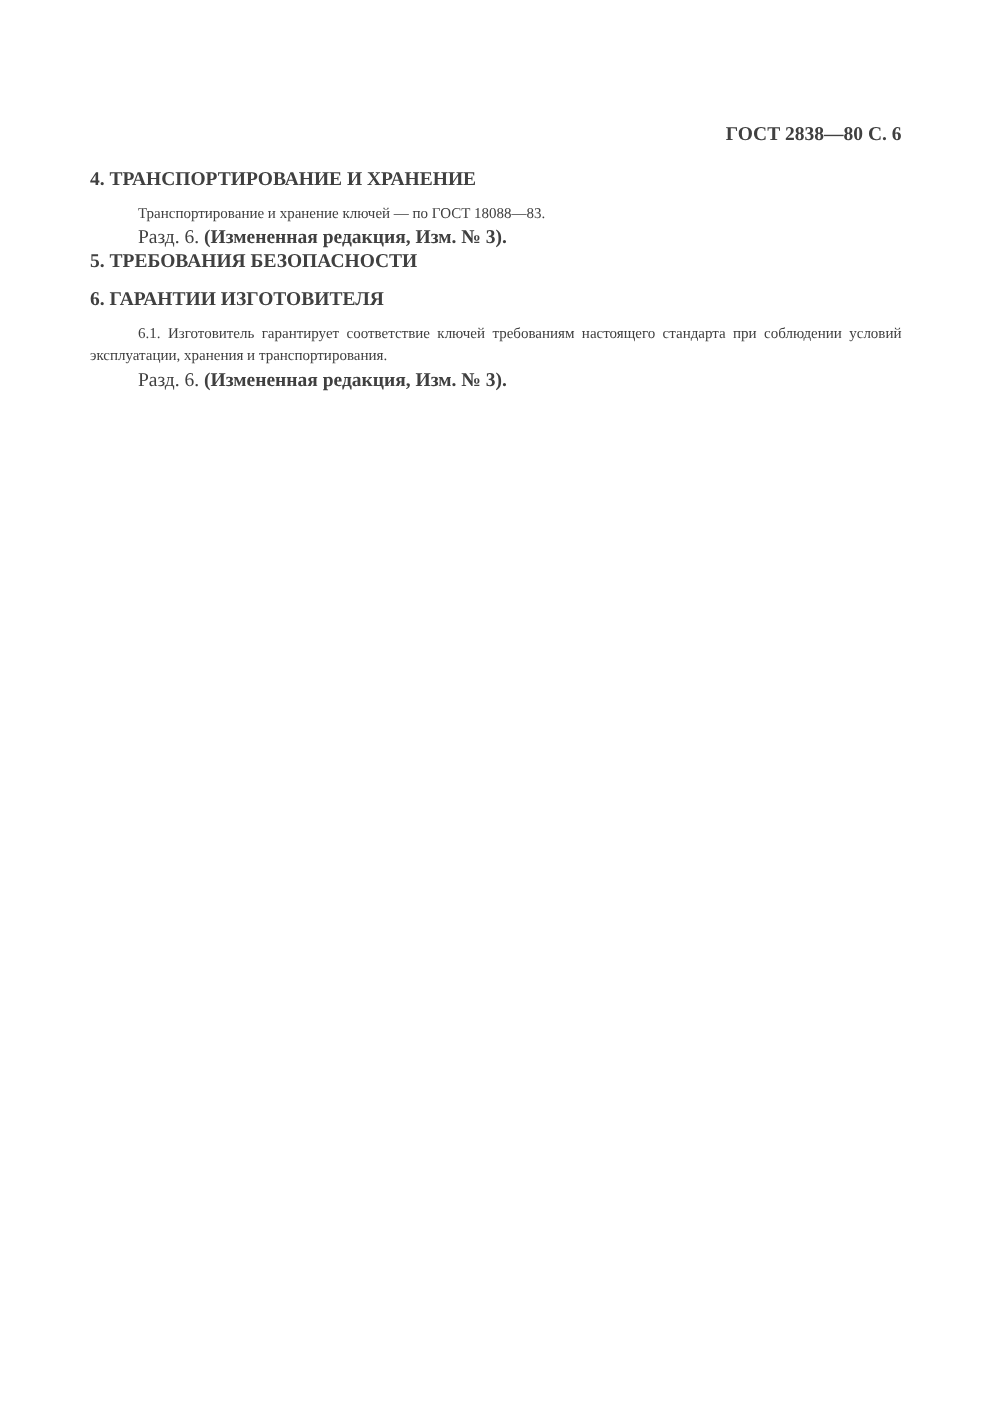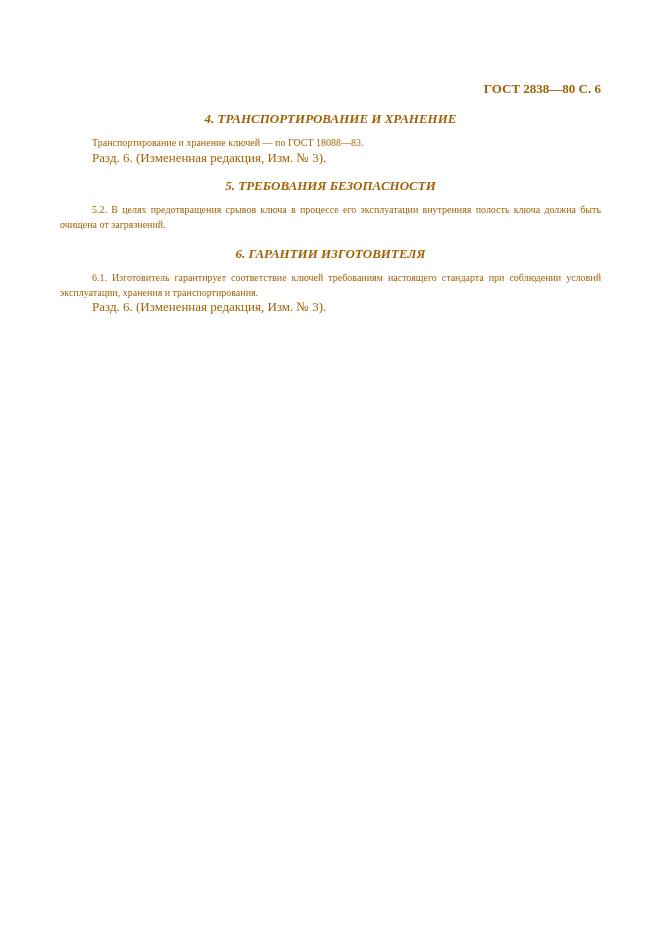--- a/index.html
+++ b/index.html
@@ -8,73 +8,70 @@
     background: #ffffff;
   }
   .page {
     position: relative;
     width: 661px;
     height: 936px;
     background: #ffffff;
     box-sizing: border-box;
     padding: 81px 60px 0 60px;
     font-family: "Liberation Serif", "DejaVu Serif", serif;
-    color: #a16207;
+    color: #404040;
     overflow: hidden;
   }
   .doc-header {
     text-align: right;
     font-weight: bold;
     font-size: 13px;
     line-height: 15px;
     margin: 0 0 15px 0;
     white-space: nowrap;
   }
   .section-heading {
-    text-align: center;
     font-weight: bold;
     font-size: 13px;
     line-height: 15px;
-    margin: 13px 0 10px 0;
-    font-style: italic;
+    margin: 1px 0 10px 0;
   }
   .body-par {
     font-size: 10px;
     line-height: 14.7px;
     text-align: justify;
     text-indent: 32px;
     margin: 0;
   }
   .revision-par {
     font-size: 13px;
     line-height: 14.7px;
     text-align: left;
     text-indent: 32px;
     margin: 0;
   }
   .revision-par .bold-seg {
-    font-weight: normal;
+    font-weight: bold;
   }
 </style>
 </head>
 <body>
 
 <div class="page">
 
   <div class="doc-header">ГОСТ 2838—80 С. 6</div>
 
   <div>
     <div class="section-heading">4. ТРАНСПОРТИРОВАНИЕ И ХРАНЕНИЕ</div>
     <p class="body-par">Транспортирование и хранение ключей — по ГОСТ 18088—83.</p>
     <p class="revision-par"><span>Разд. 6. </span><span class="bold-seg">(Измененная редакция, Изм. № 3).</span></p>
   </div>
 
   <div>
     <div class="section-heading">5. ТРЕБОВАНИЯ БЕЗОПАСНОСТИ</div>
-    <p class="body-par">5.2. В целях предотвращения срывов ключа в процессе его эксплуатации внутренняя полость ключа должна быть очищена от загрязнений.</p>
   </div>
 
   <div>
     <div class="section-heading">6. ГАРАНТИИ ИЗГОТОВИТЕЛЯ</div>
     <p class="body-par">6.1. Изготовитель гарантирует соответствие ключей требованиям настоящего стандарта при со­блюдении условий эксплуатации, хранения и транспортирования.</p>
     <p class="revision-par"><span>Разд. 6. </span><span class="bold-seg">(Измененная редакция, Изм. № 3).</span></p>
   </div>
 
 </div>
 

